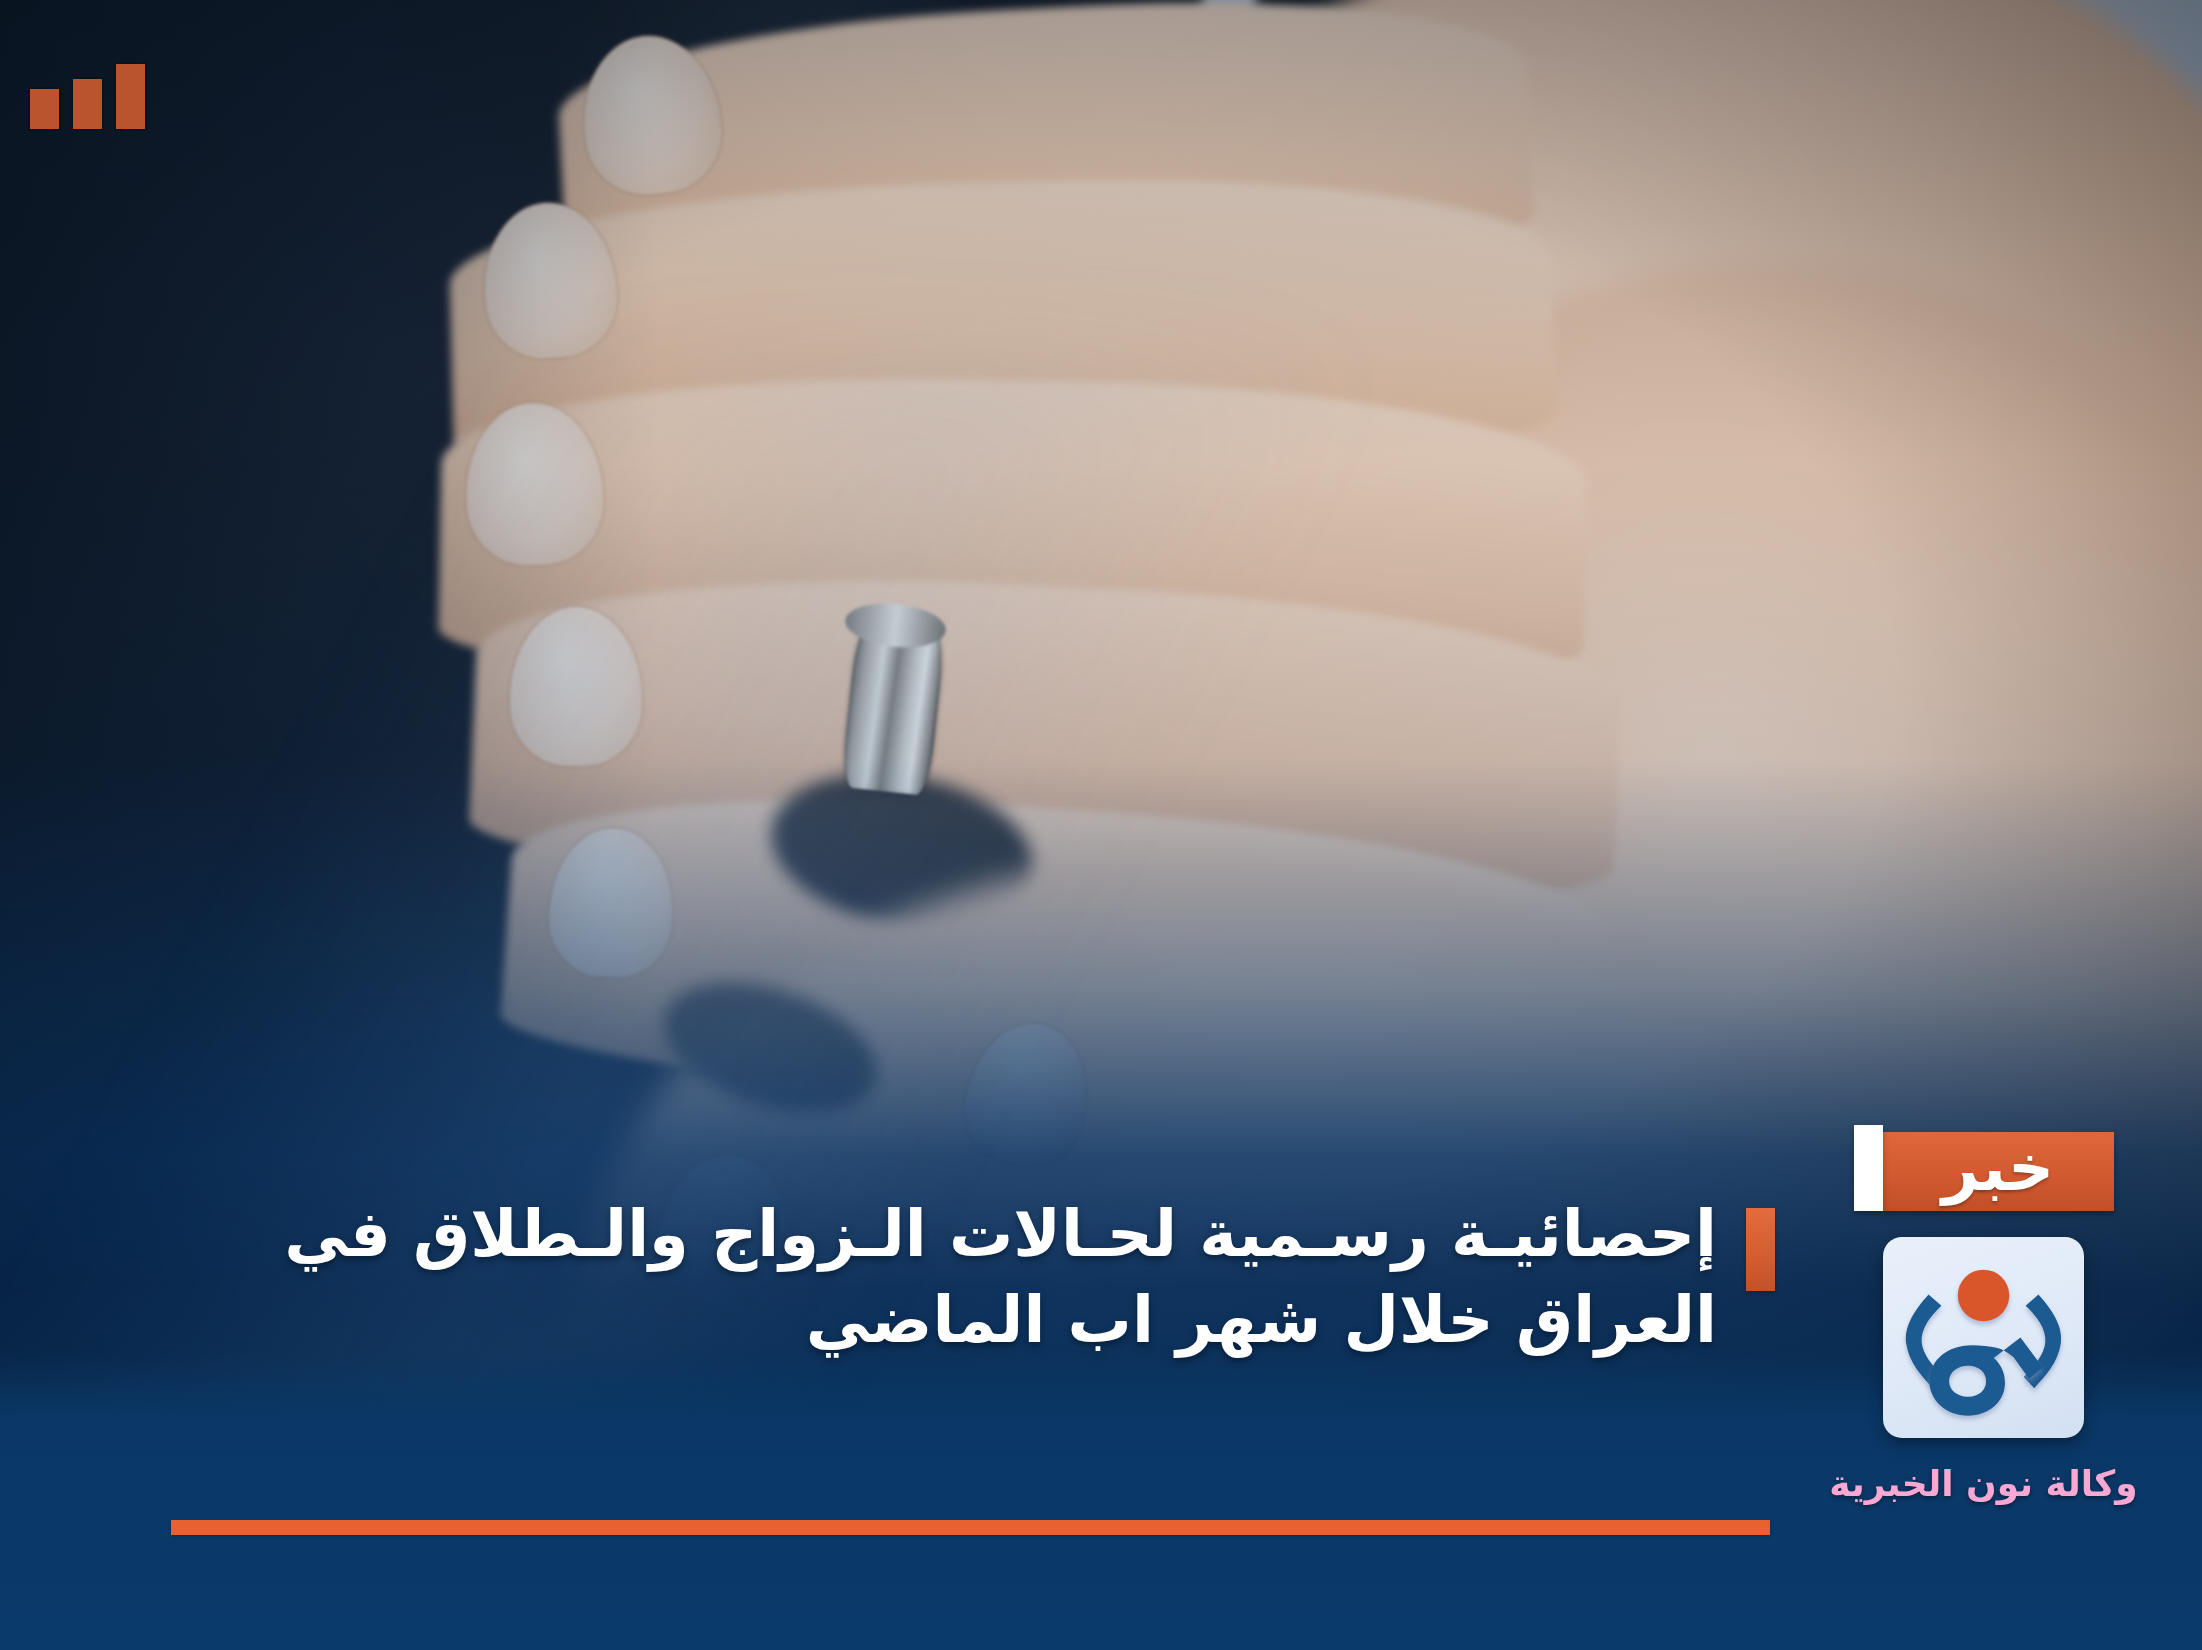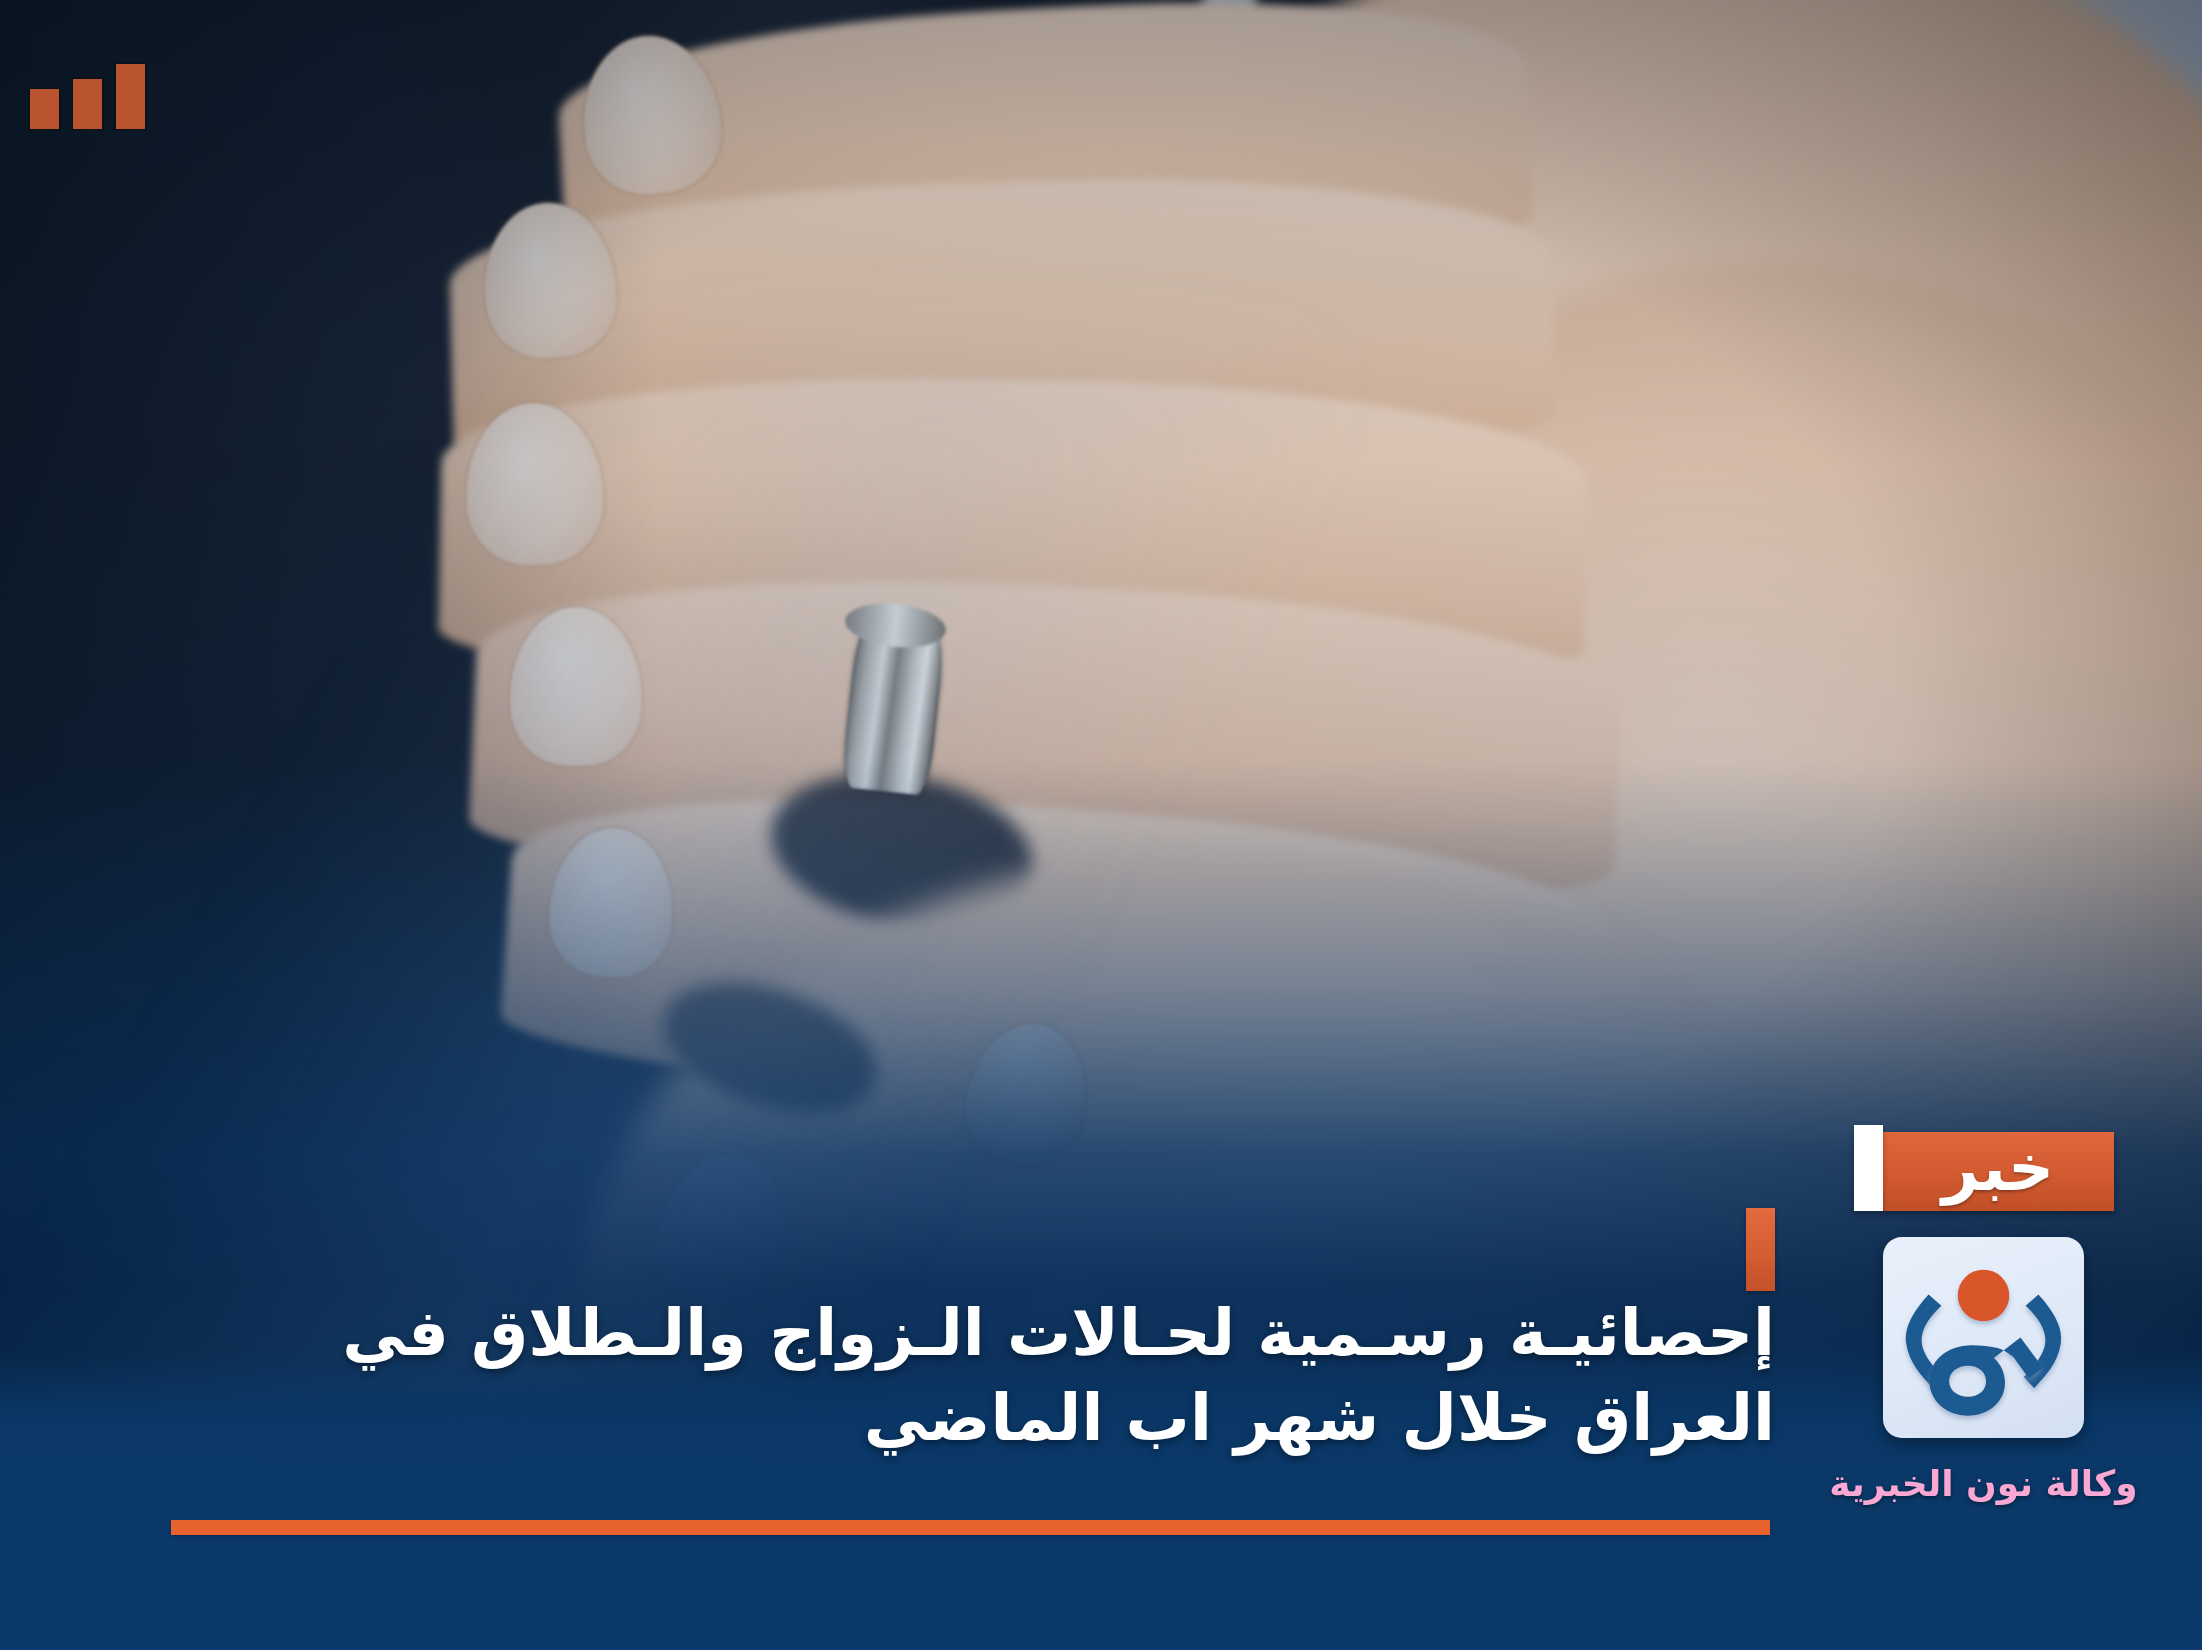--- a/index.html
+++ b/index.html
@@ -277,21 +277,21 @@
     text-shadow:0 1.7px 4.3px rgba(0,0,0,.4);
   }
 
   
   #headline-block{
     position:absolute;
     right:427px;
     left:138px;
     top:1192px;
     display:flex;
-    flex-direction:column;
+    flex-direction:row;
     align-items:flex-start;
     gap:0;
   }
   #headline-accent{
     flex:0 0 auto;
     width:29px;
     height:83px;
     background:linear-gradient(180deg,#e36b3e 0%,#d35c30 60%,#c4512a 100%);
     margin-top:15.5px;
     margin-left:29px;

